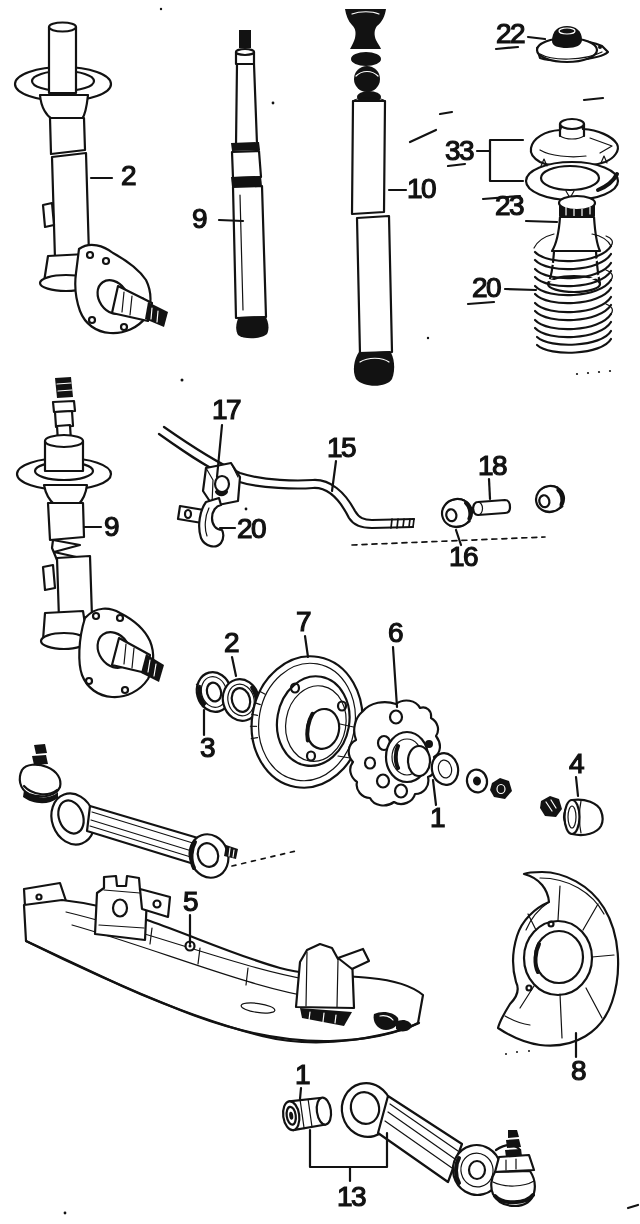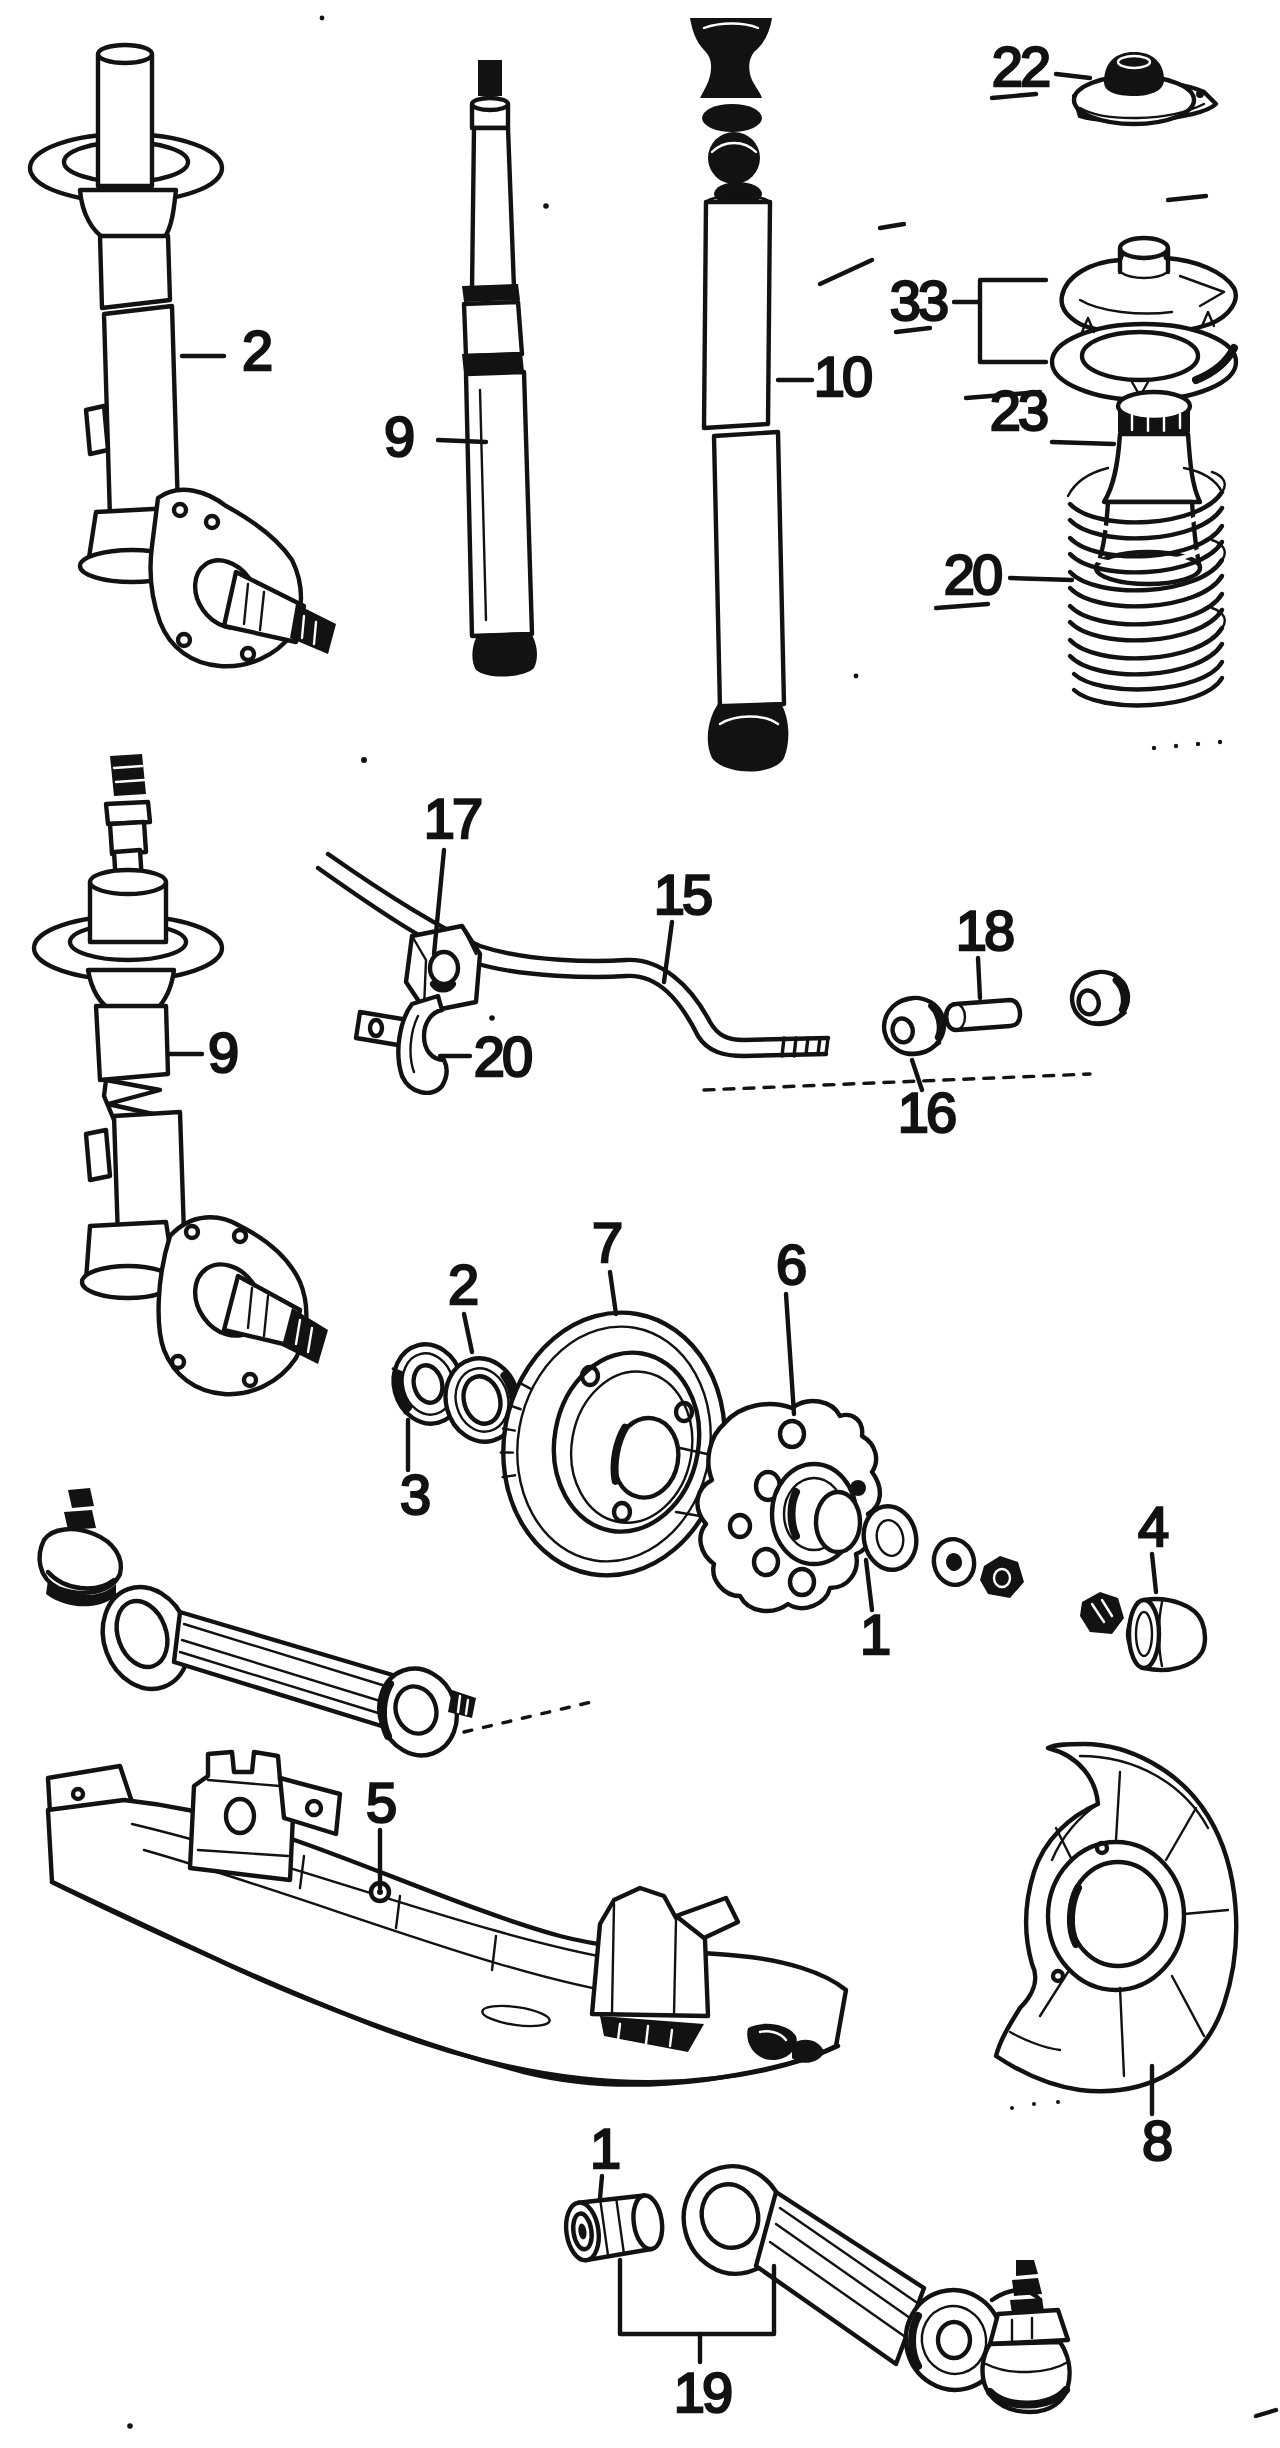--- a/index.html
+++ b/index.html
@@ -420,14 +420,14 @@
   <div class="callout" style="left:463px;top:557px">16</div>
   <div class="callout" style="left:231px;top:643px">2</div>
   <div class="callout" style="left:207px;top:748px">3</div>
   <div class="callout" style="left:303px;top:622px">7</div>
   <div class="callout" style="left:395px;top:633px">6</div>
   <div class="callout" style="left:437px;top:818px">1</div>
   <div class="callout" style="left:576px;top:764px">4</div>
   <div class="callout" style="left:190px;top:902px">5</div>
   <div class="callout" style="left:578px;top:1071px">8</div>
   <div class="callout" style="left:302px;top:1075px">1</div>
-  <div class="callout" style="left:351px;top:1197px">19</div>
+  <div class="callout" style="left:351px;top:1197px">13</div>
 </div>
 
 </body></html>

